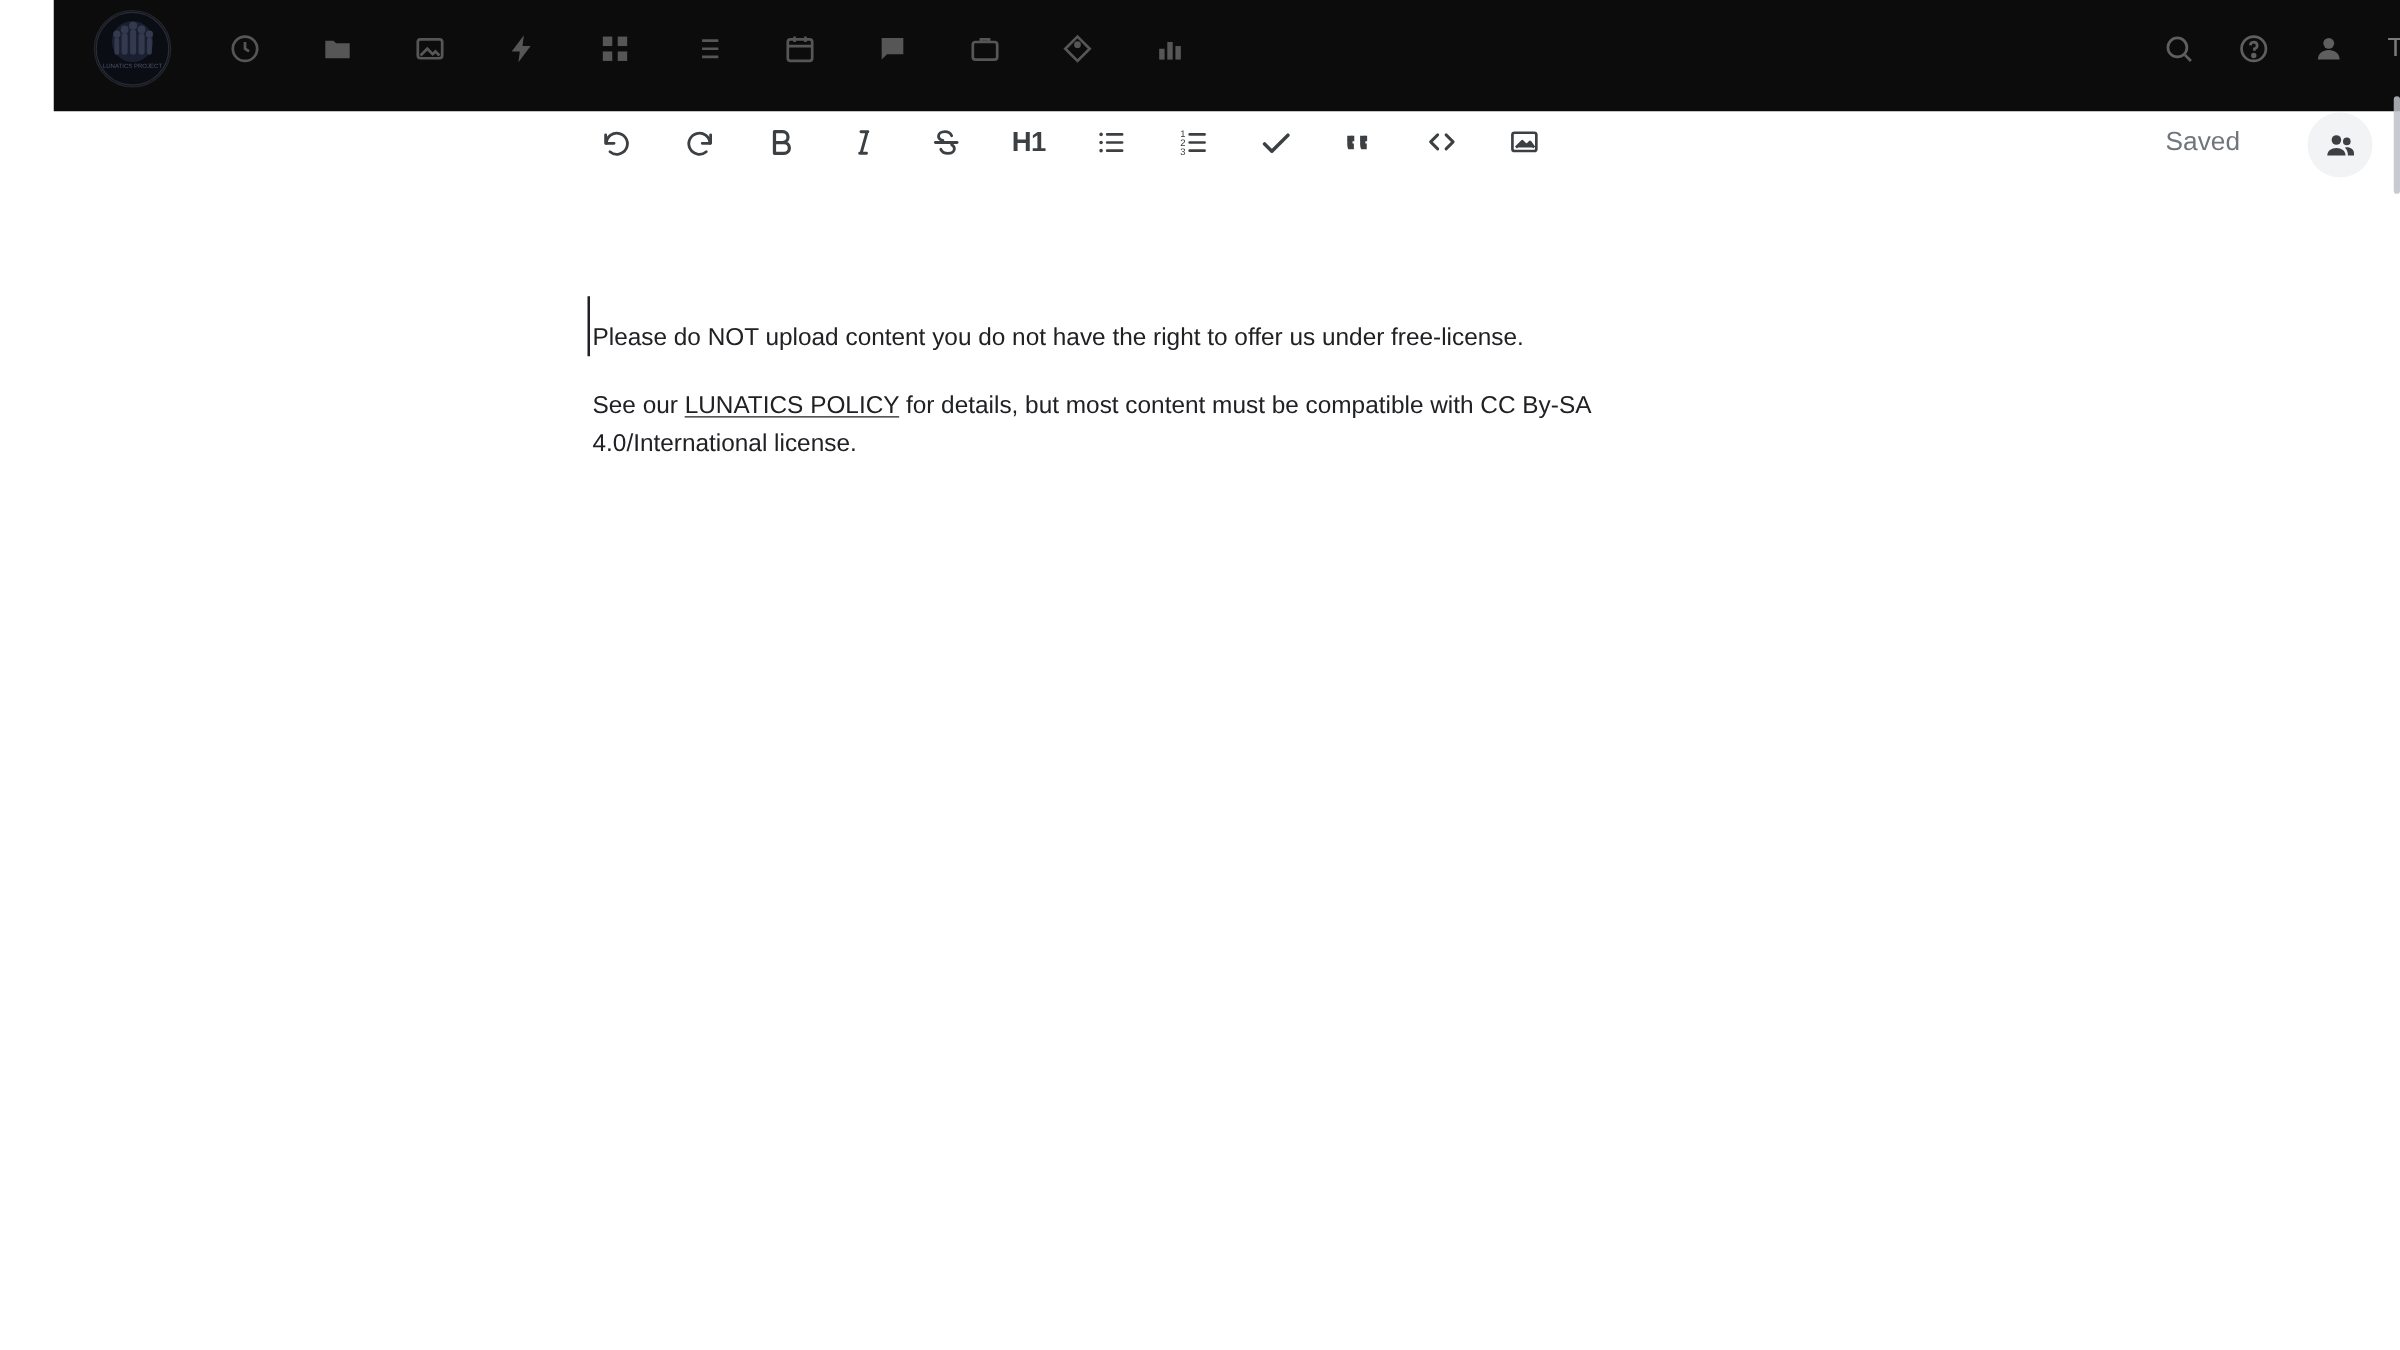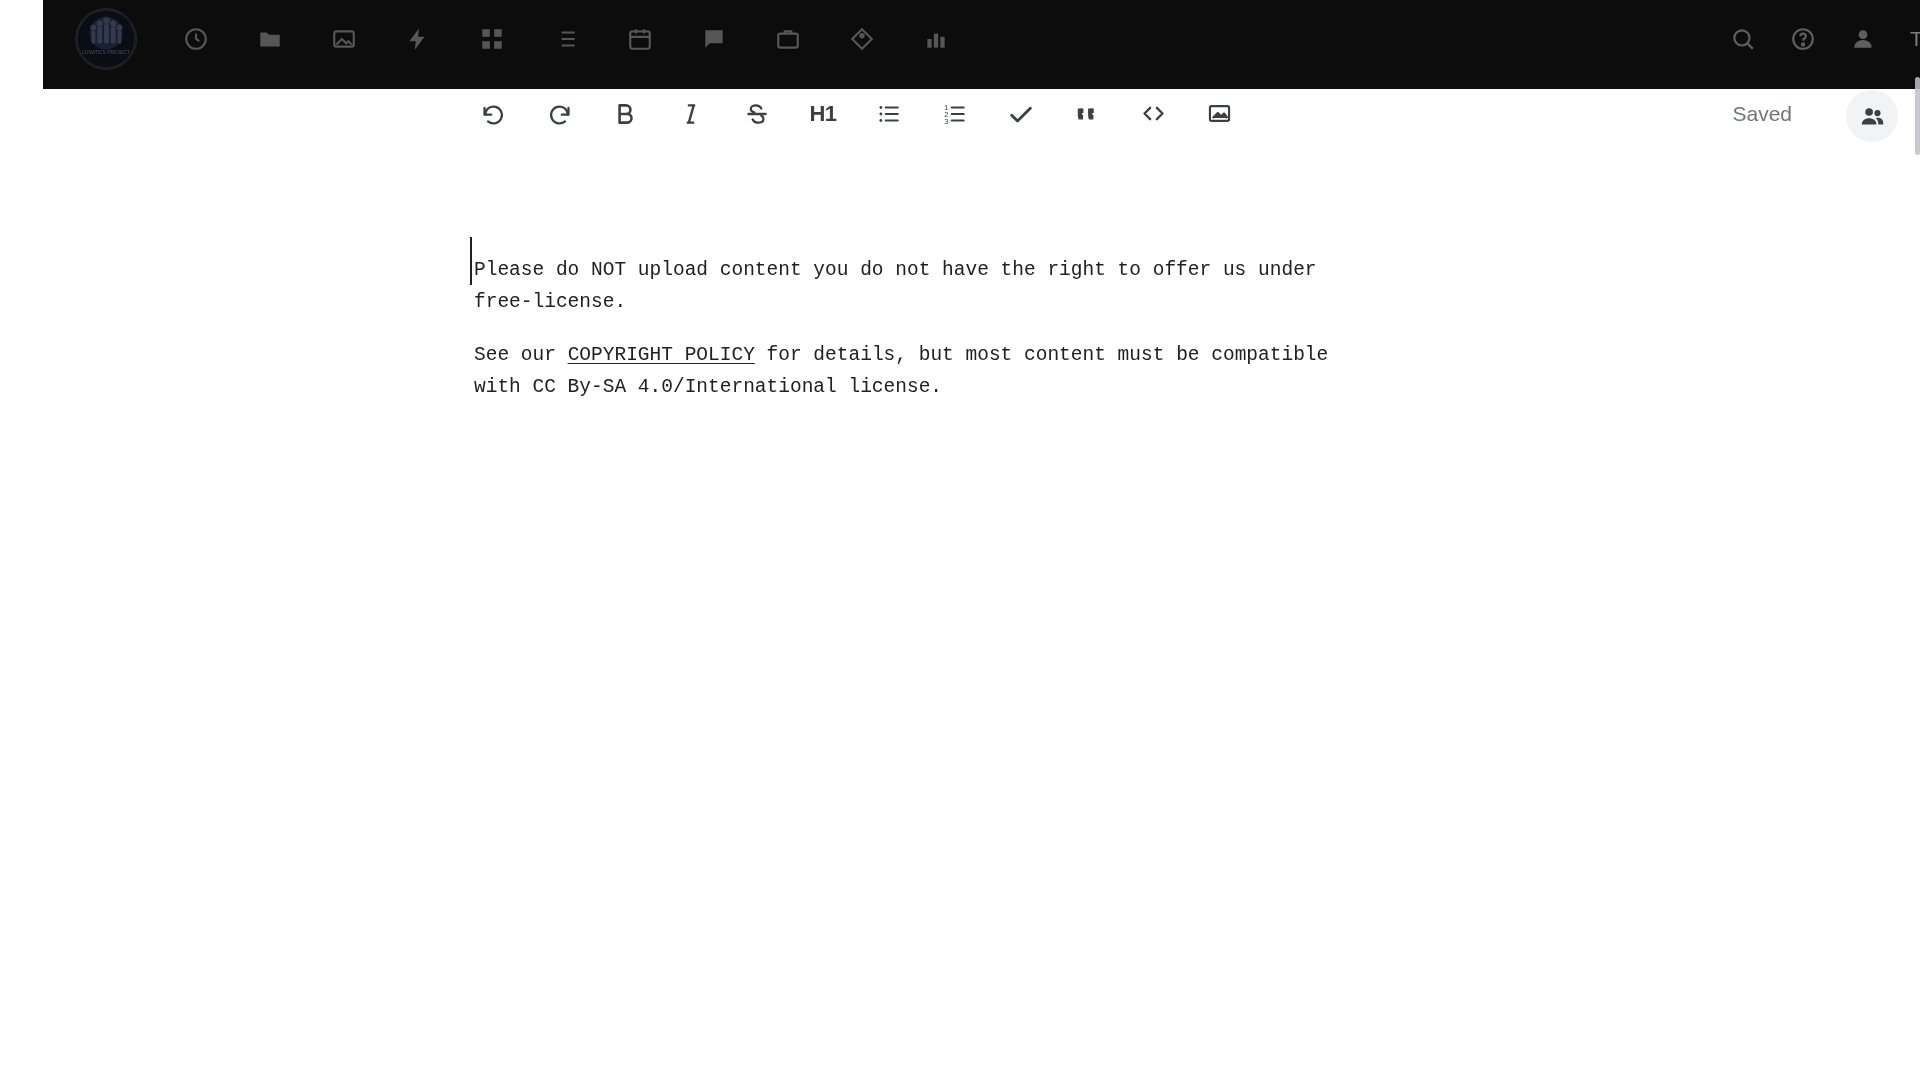--- a/index.html
+++ b/index.html
@@ -151,21 +151,20 @@
     top: 2px;
     width: 2px;
     height: 48px;
     background: #202124;
   }
   .doc-p {
     font-size: 19.5px;
     line-height: 1.62;
     color: #202124;
     margin: 0 0 22px 0;
-    font-family: Liberation Mono, monospace;
   }
   .doc-link {
     color: #202124;
     text-decoration: underline;
     text-underline-offset: 3px;
     cursor: pointer;
   }
 
   
   .scroll-hint {
@@ -396,17 +395,17 @@
 <div class="doc">
   <div class="doc-inner">
 
     <h1 class="doc-title">
       <span class="caret"></span>
     </h1>
 
     <p class="doc-p">Please do NOT upload content you do not have the right to offer us under free-license.</p>
 
     <p class="doc-p">
-      <span>See our </span><a class="doc-link">COPYRIGHT POLICY</a><span> for details, but most content must be compatible with CC By-SA 4.0/International license.</span>
+      <span>See our </span><a class="doc-link">LUNATICS POLICY</a><span> for details, but most content must be compatible with CC By-SA 4.0/International license.</span>
     </p>
 
   </div>
 </div>
 
 </body></html>

